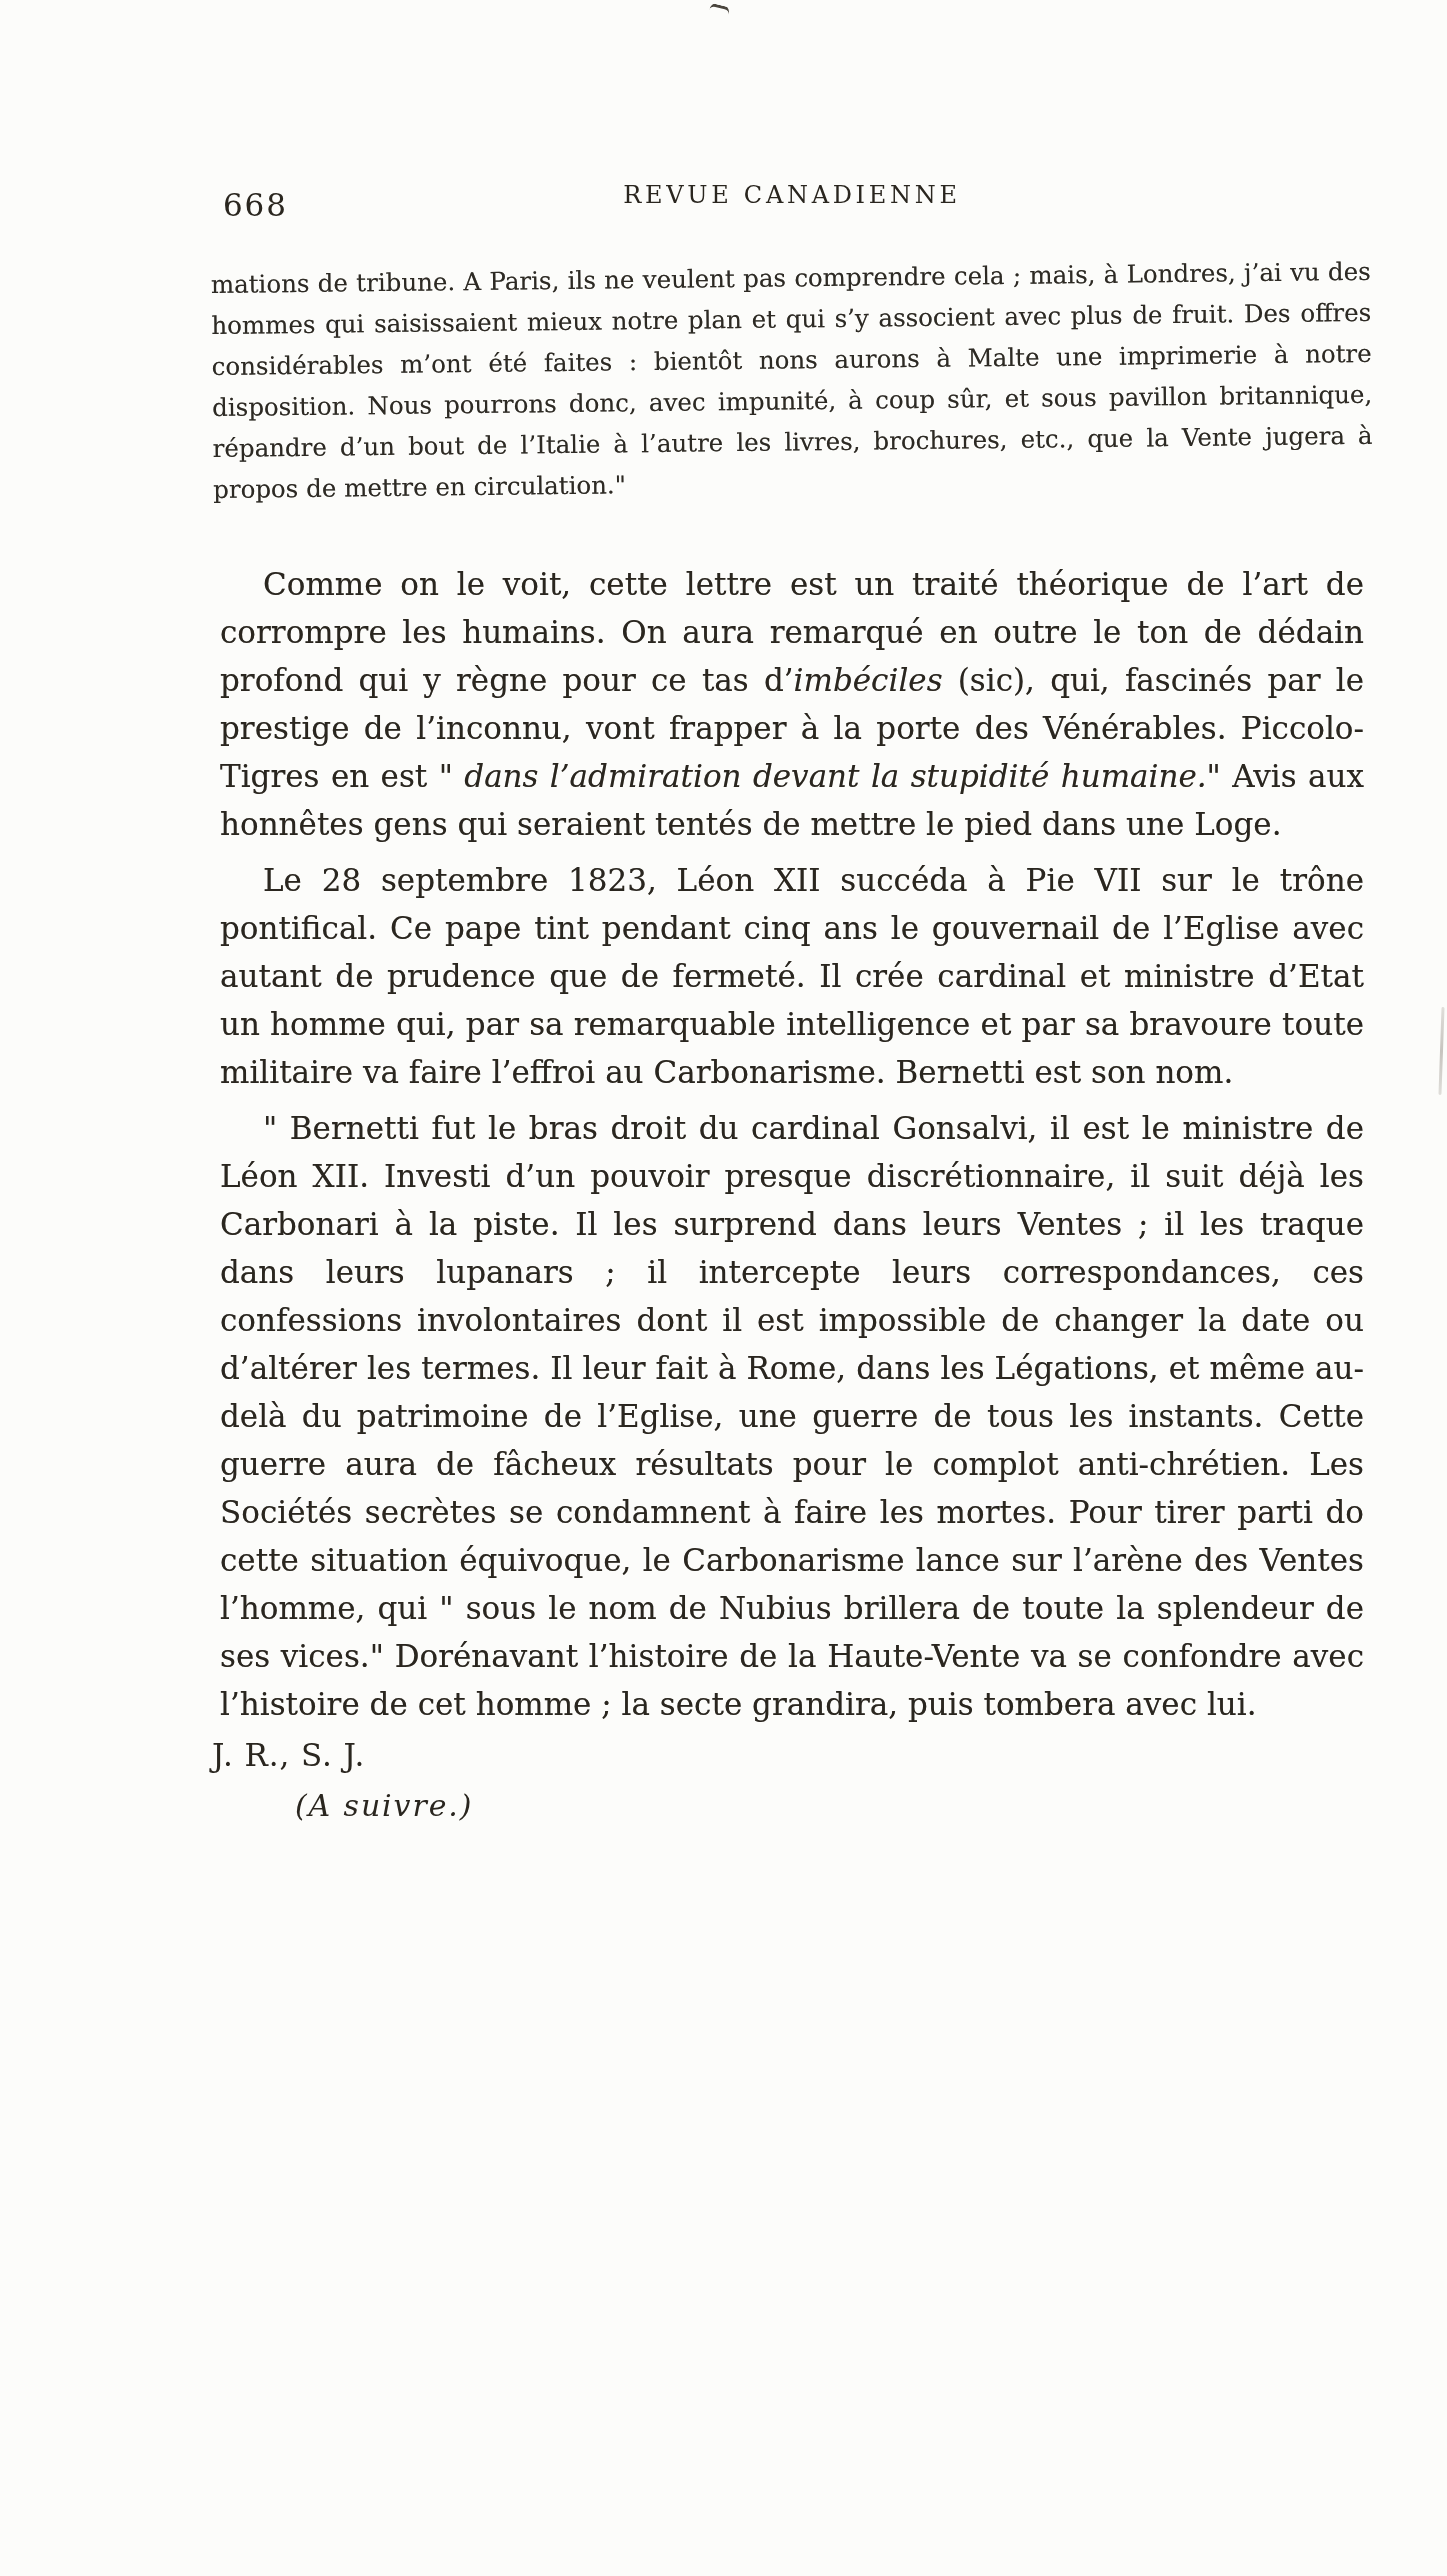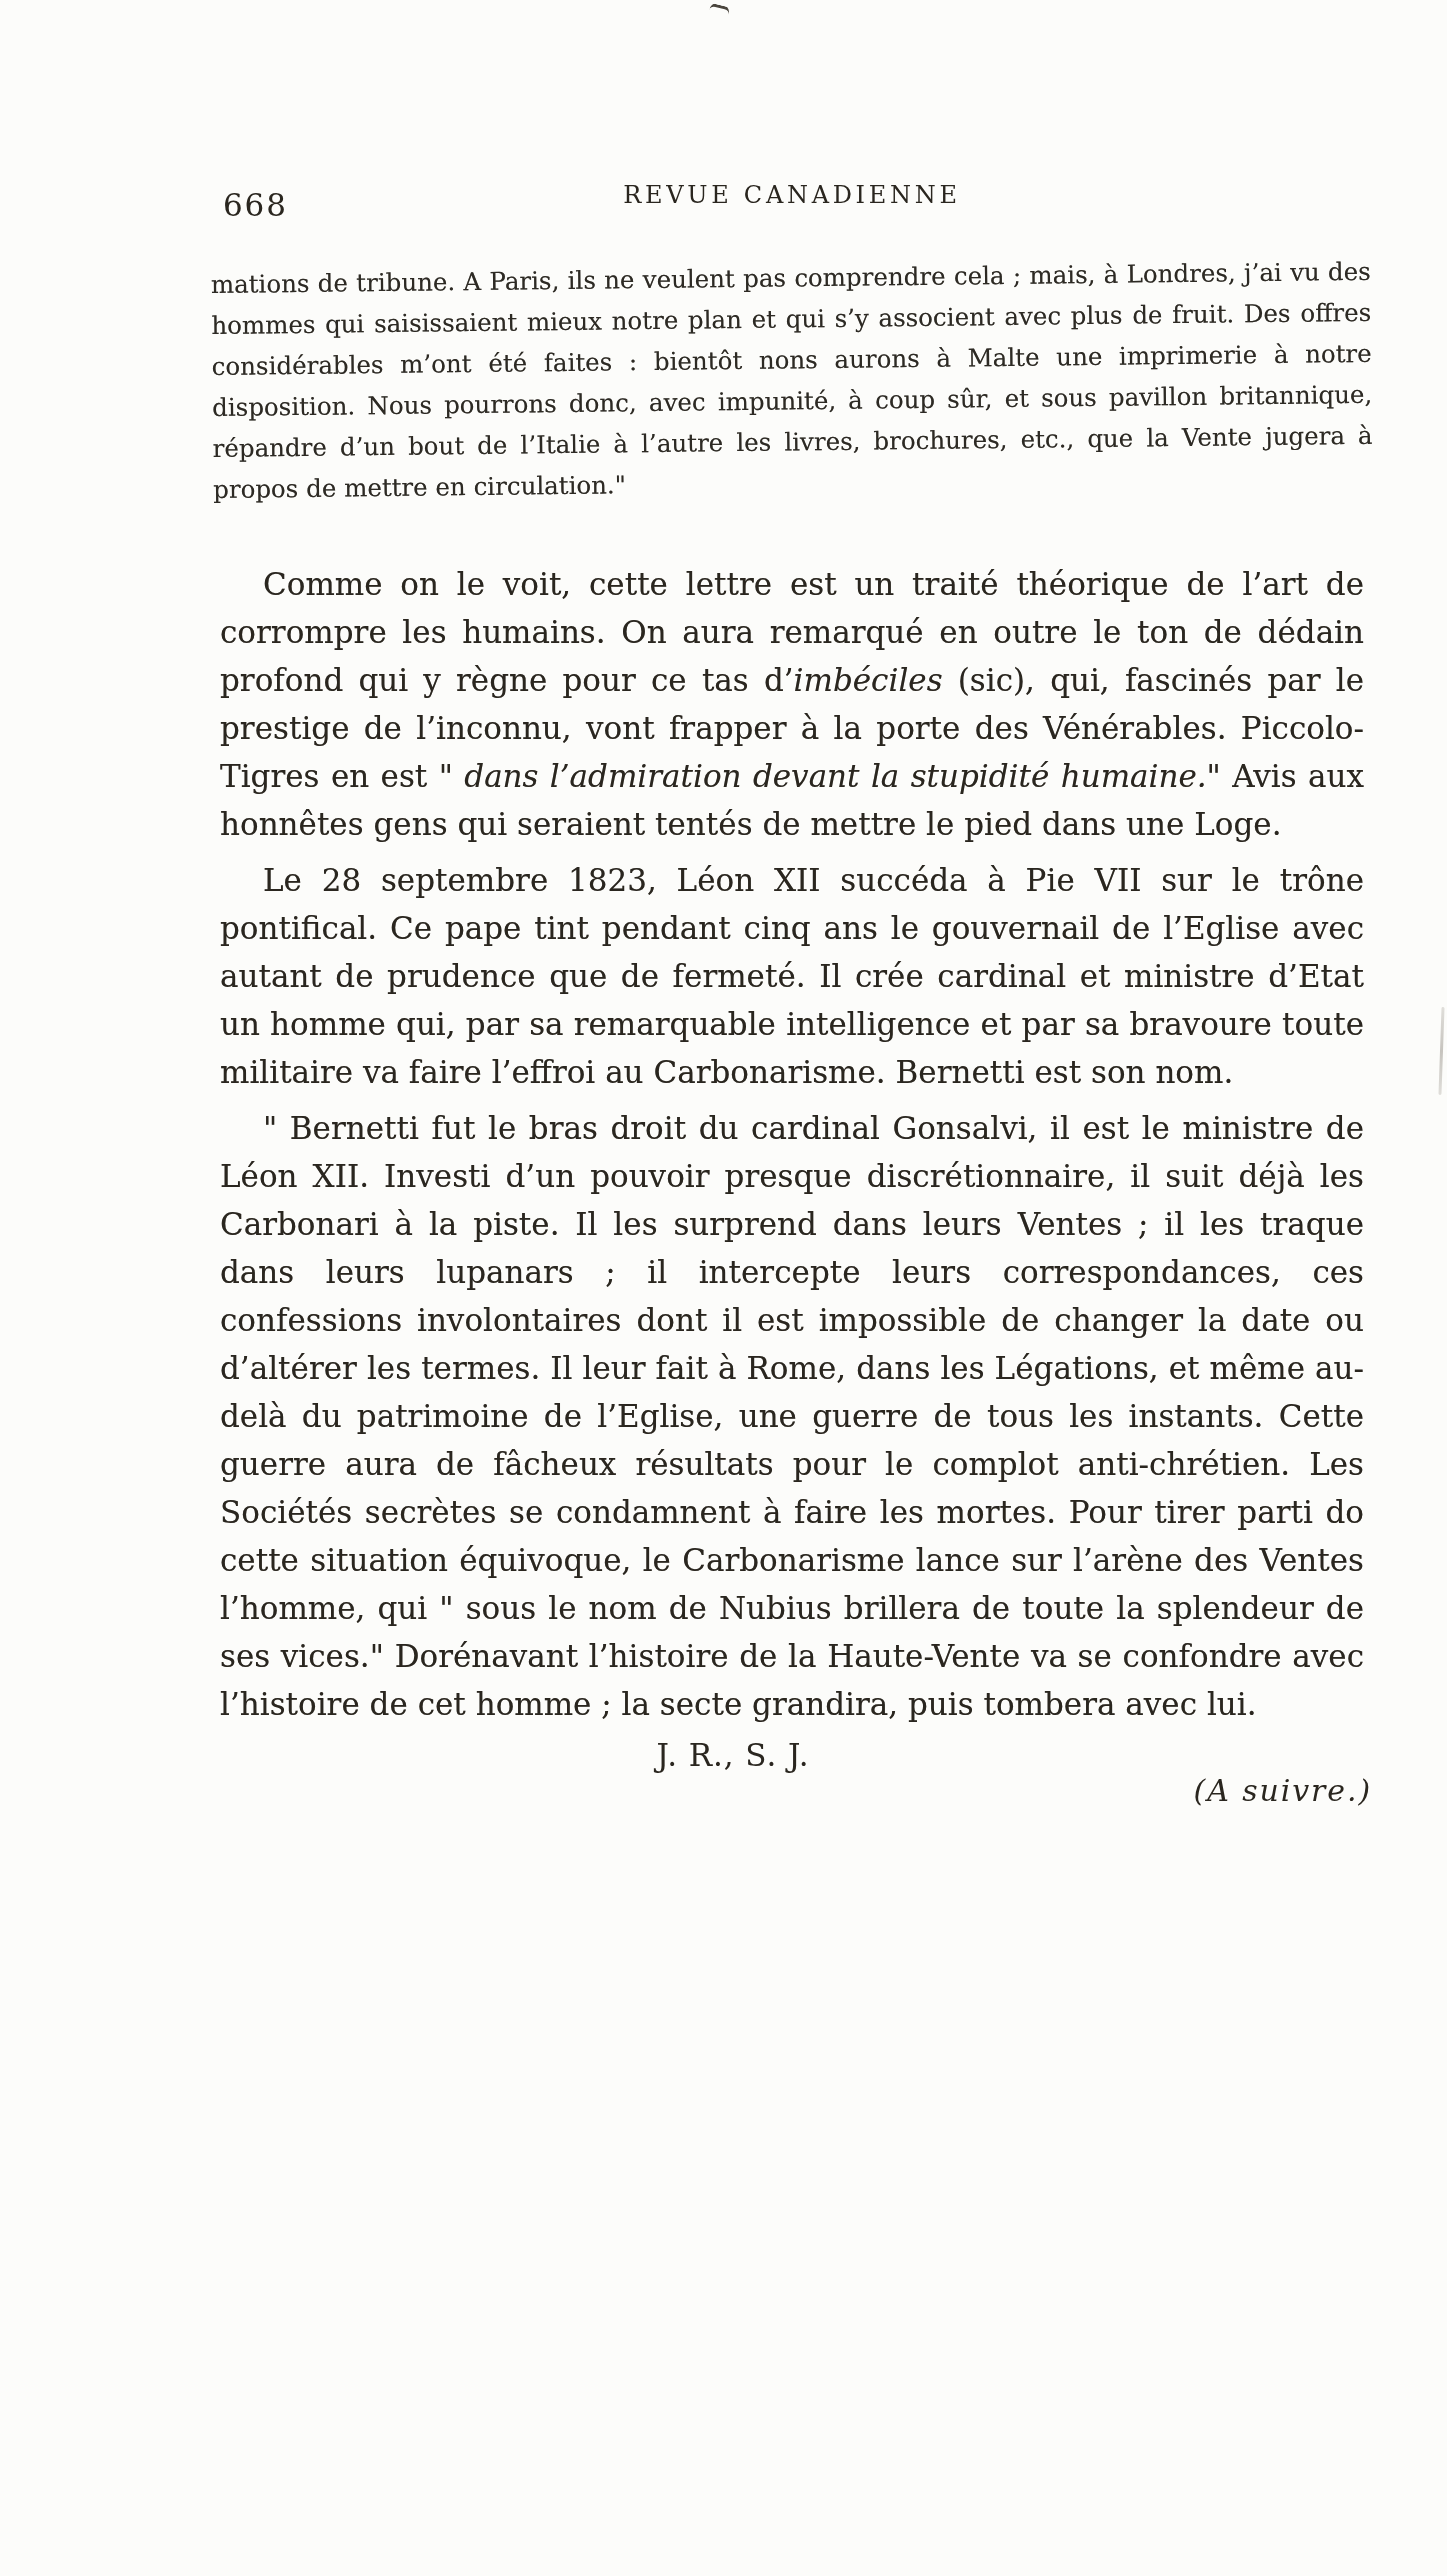--- a/index.html
+++ b/index.html
@@ -58,27 +58,28 @@
     text-align: justify;
     text-shadow: 0 0 0.5px rgba(45,40,33,0.4);
   }
   .body-text p {
     margin: 8px;
     text-indent: 43px;
   }
   .body-text i { font-style: italic; }
   .signature {
     margin-top: 9.3px;
-    text-align: center;
+    text-align: left;
     padding-right: 118px;
     font-size: 31px;
     letter-spacing: 0.9px;
   }
   .continuation {
-    text-align: right;
+    margin-top: 15px;
+    text-align: left;
     font-style: italic;
     font-size: 30px;
     letter-spacing: 1.9px;
     padding-left: 83px;
   }
   
   .scan-mark-top {
     position: absolute;
     left: 709px;
     top: 4.6px;

